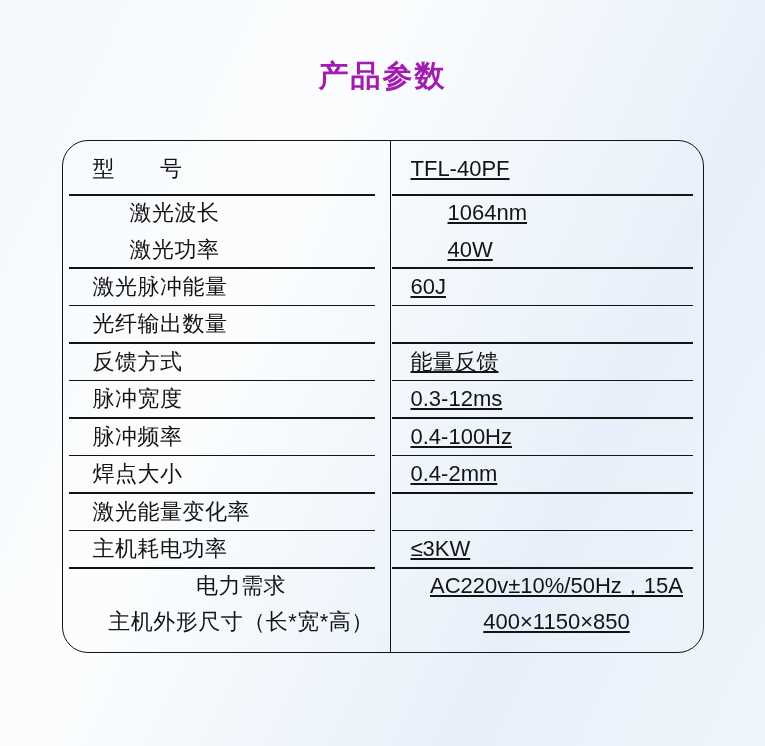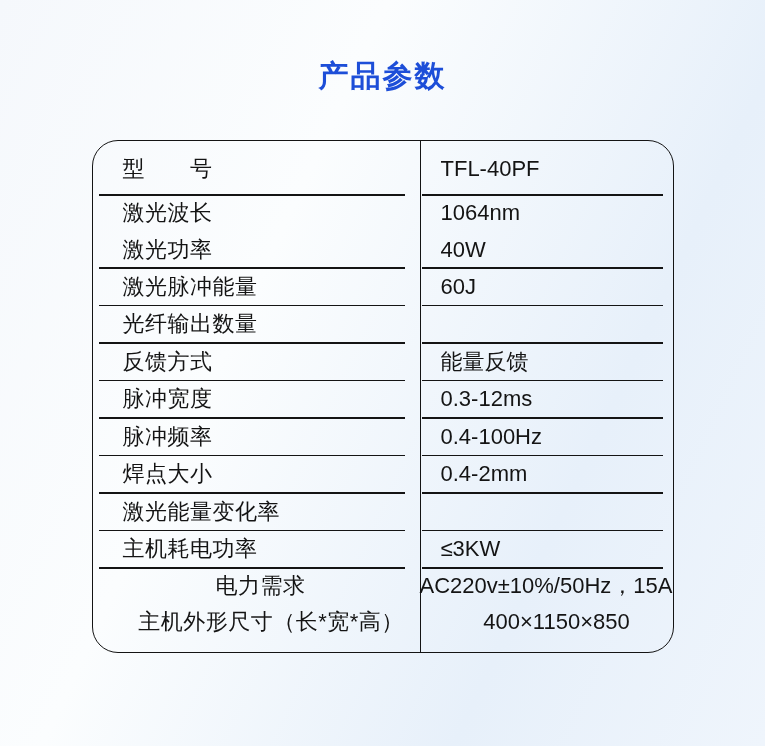--- a/index.html
+++ b/index.html
@@ -14,26 +14,26 @@
     font-family: "Liberation Sans", "DejaVu Sans", sans-serif;
     color: #141414;
   }
   .page-title {
     margin: 57px auto 0;
     text-align: center;
     font-size: 30px;
     line-height: 38px;
     font-weight: 700;
     letter-spacing: 2px;
-    color: #1d4ed8;
+    color: #a21caf;
   }
   .spec-table {
     position: relative;
     box-sizing: border-box;
-    width: 582px;
+    width: 642px;
     margin: 45px auto 1px;
     border: 1.5px solid #141414;
     border-radius: 26px;
   }
   .vline {
     position: absolute;
     top: 0;
     bottom: 0;
     left: 327px;
     width: 1.5px;
@@ -73,27 +73,29 @@
     width: 327px;
     padding-left: 30px;
     white-space: nowrap;
     letter-spacing: 0.5px;
   }
   .cell-value {
     box-sizing: border-box;
     flex: 1;
     padding-left: 21px;
     white-space: nowrap;
+    text-decoration: underline;
   }
   .group-first .line {
     height: 52px;
     padding-top: 2px;
   }
   .group-double .line {
     height: 36.5px;
+    padding-left: 37px;
   }
   .group-last .line {
     height: 36px;
   }
   .group-last {
     padding-bottom: 12px;
     text-align: center;
   }
 </style>
 </head>

